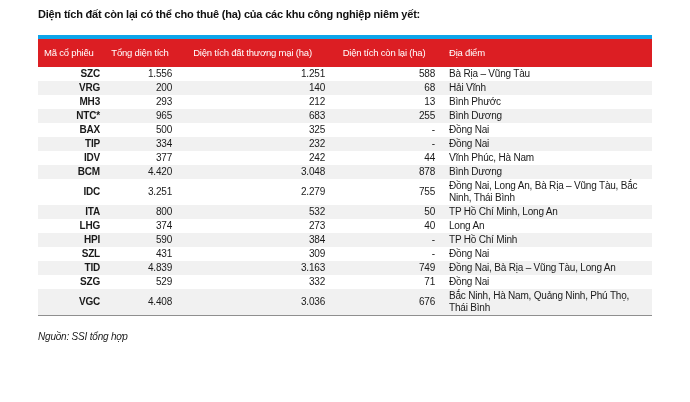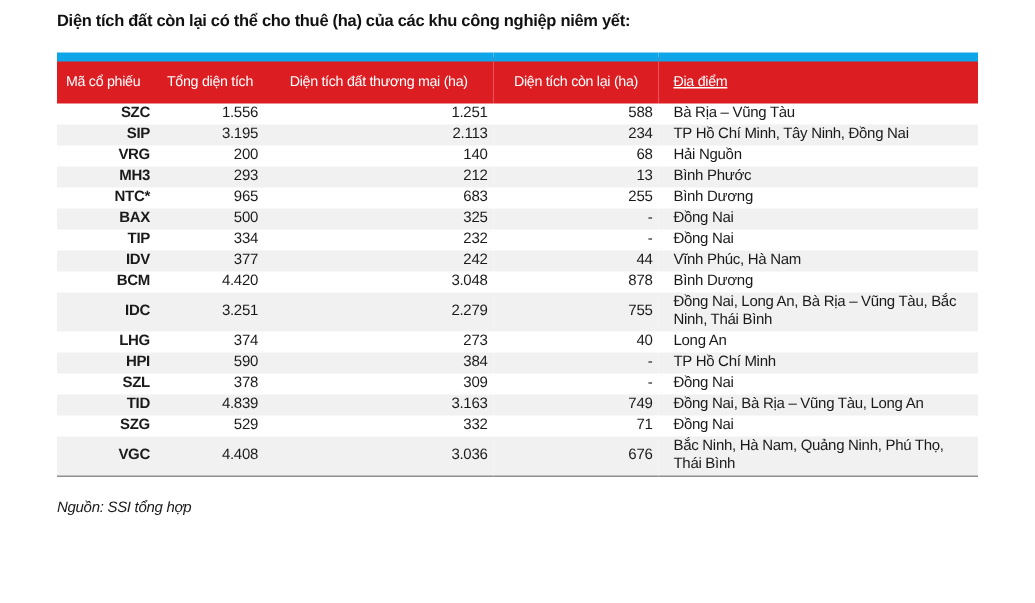--- a/index.html
+++ b/index.html
@@ -22,42 +22,42 @@
     font-size: 11px;
     font-weight: bold;
     color: #111111;
     letter-spacing: -0.2px;
     margin-bottom: 15px;
   }
   table.ip-table {
     width: 614px;
     border-collapse: collapse;
     table-layout: fixed;
-    border-top: 6px solid #0ea5e9;
+    border-top: 4px solid #0ea5e9;
     border-bottom: 1px solid #8f8f8f;
   }
   table.ip-table col.c0 { width: 66px; }
   table.ip-table col.c1 { width: 72px; }
   table.ip-table col.c2 { width: 153px; }
   table.ip-table col.c3 { width: 110px; }
   table.ip-table col.c4 { width: 213px; }
   thead th {
     background: #dc1e23;
     color: #ffffff;
     font-weight: normal;
     font-size: 9.5px;
     line-height: 12px;
     letter-spacing: -0.2px;
     padding: 2px 4px;
     vertical-align: middle;
     height: 24px;
   }
   thead th.al { text-align: left; padding-left: 6px; }
   thead th.ar { text-align: center; }
-  thead th.loc { text-align: left; padding-left: 10px; text-decoration: underline; }
+  thead th.loc { text-align: left; padding-left: 10px; }
   tbody td {
     font-size: 10px;
     line-height: 12px;
     letter-spacing: -0.2px;
     color: #1a1a1a;
     padding: 1px 4px;
     vertical-align: middle;
     white-space: normal;
   }
   tbody tr { height: 14px; }
@@ -99,32 +99,25 @@
     </thead>
     <tbody id="table-body">
         <tr>
           <td class="ticker">SZC</td>
           <td class="num">1.556</td>
           <td class="num">1.251</td>
           <td class="num">588</td>
           <td class="loc">Bà Rịa – Vũng Tàu</td>
         </tr>
         <tr>
-          <td class="ticker">SIP</td>
-          <td class="num">3.195</td>
-          <td class="num">2.113</td>
-          <td class="num">234</td>
-          <td class="loc">TP Hồ Chí Minh, Tây Ninh, Đồng Nai</td>
-        </tr>
-        <tr>
           <td class="ticker">VRG</td>
           <td class="num">200</td>
           <td class="num">140</td>
           <td class="num">68</td>
-          <td class="loc">Hải Nguồn</td>
+          <td class="loc">Hải Vĩnh</td>
         </tr>
         <tr>
           <td class="ticker">MH3</td>
           <td class="num">293</td>
           <td class="num">212</td>
           <td class="num">13</td>
           <td class="loc">Bình Phước</td>
         </tr>
         <tr>
           <td class="ticker">NTC*</td>
@@ -162,36 +155,43 @@
           <td class="loc">Bình Dương</td>
         </tr>
         <tr>
           <td class="ticker">IDC</td>
           <td class="num">3.251</td>
           <td class="num">2.279</td>
           <td class="num">755</td>
           <td class="loc">Đồng Nai, Long An, Bà Rịa – Vũng Tàu, Bắc Ninh, Thái Bình</td>
         </tr>
         <tr>
+          <td class="ticker">ITA</td>
+          <td class="num">800</td>
+          <td class="num">532</td>
+          <td class="num">50</td>
+          <td class="loc">TP Hồ Chí Minh, Long An</td>
+        </tr>
+        <tr>
           <td class="ticker">LHG</td>
           <td class="num">374</td>
           <td class="num">273</td>
           <td class="num">40</td>
           <td class="loc">Long An</td>
         </tr>
         <tr>
           <td class="ticker">HPI</td>
           <td class="num">590</td>
           <td class="num">384</td>
           <td class="num">-</td>
           <td class="loc">TP Hồ Chí Minh</td>
         </tr>
         <tr>
           <td class="ticker">SZL</td>
-          <td class="num">378</td>
+          <td class="num">431</td>
           <td class="num">309</td>
           <td class="num">-</td>
           <td class="loc">Đồng Nai</td>
         </tr>
         <tr>
           <td class="ticker">TID</td>
           <td class="num">4.839</td>
           <td class="num">3.163</td>
           <td class="num">749</td>
           <td class="loc">Đồng Nai, Bà Rịa – Vũng Tàu, Long An</td>

